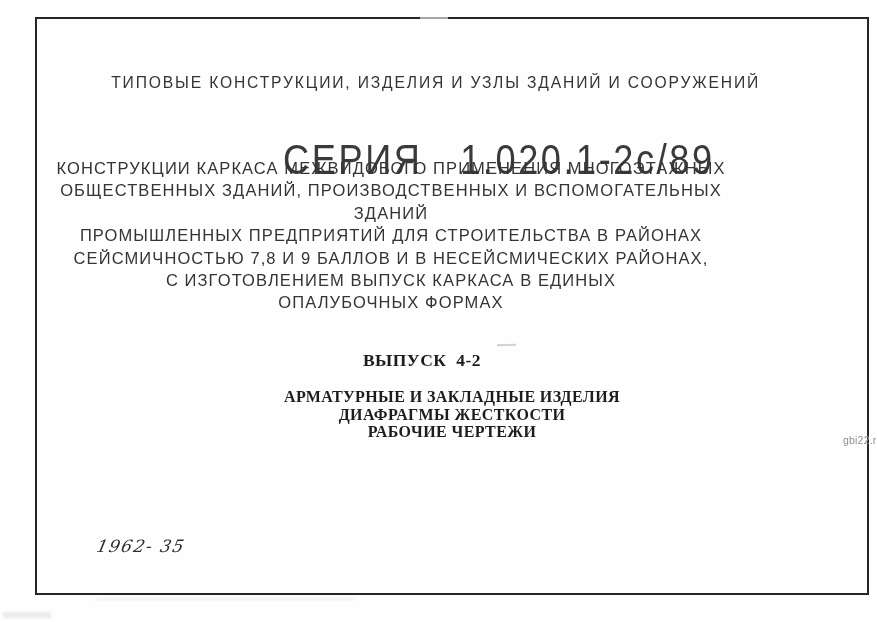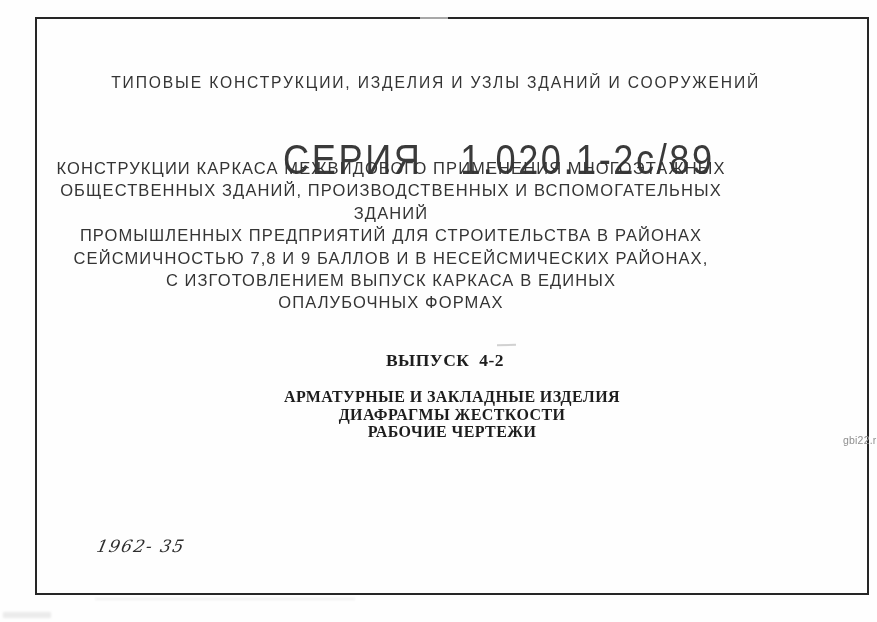--- a/index.html
+++ b/index.html
@@ -73,21 +73,20 @@
   }
   .serif-line {
     font-family: "Liberation Serif", serif;
     font-weight: bold;
     color: #1d1d1d;
   }
   .issue-line {
     top: 350px;
     font-size: 17.5px;
     letter-spacing: 0.5px;
-    padding-left: 23px;
   }
   .subtitle-block {
     position: absolute;
     left: 35px;
     top: 388px;
     width: 834px;
     text-align: center;
     font-family: "Liberation Serif", serif;
     font-weight: bold;
     color: #1d1d1d;

